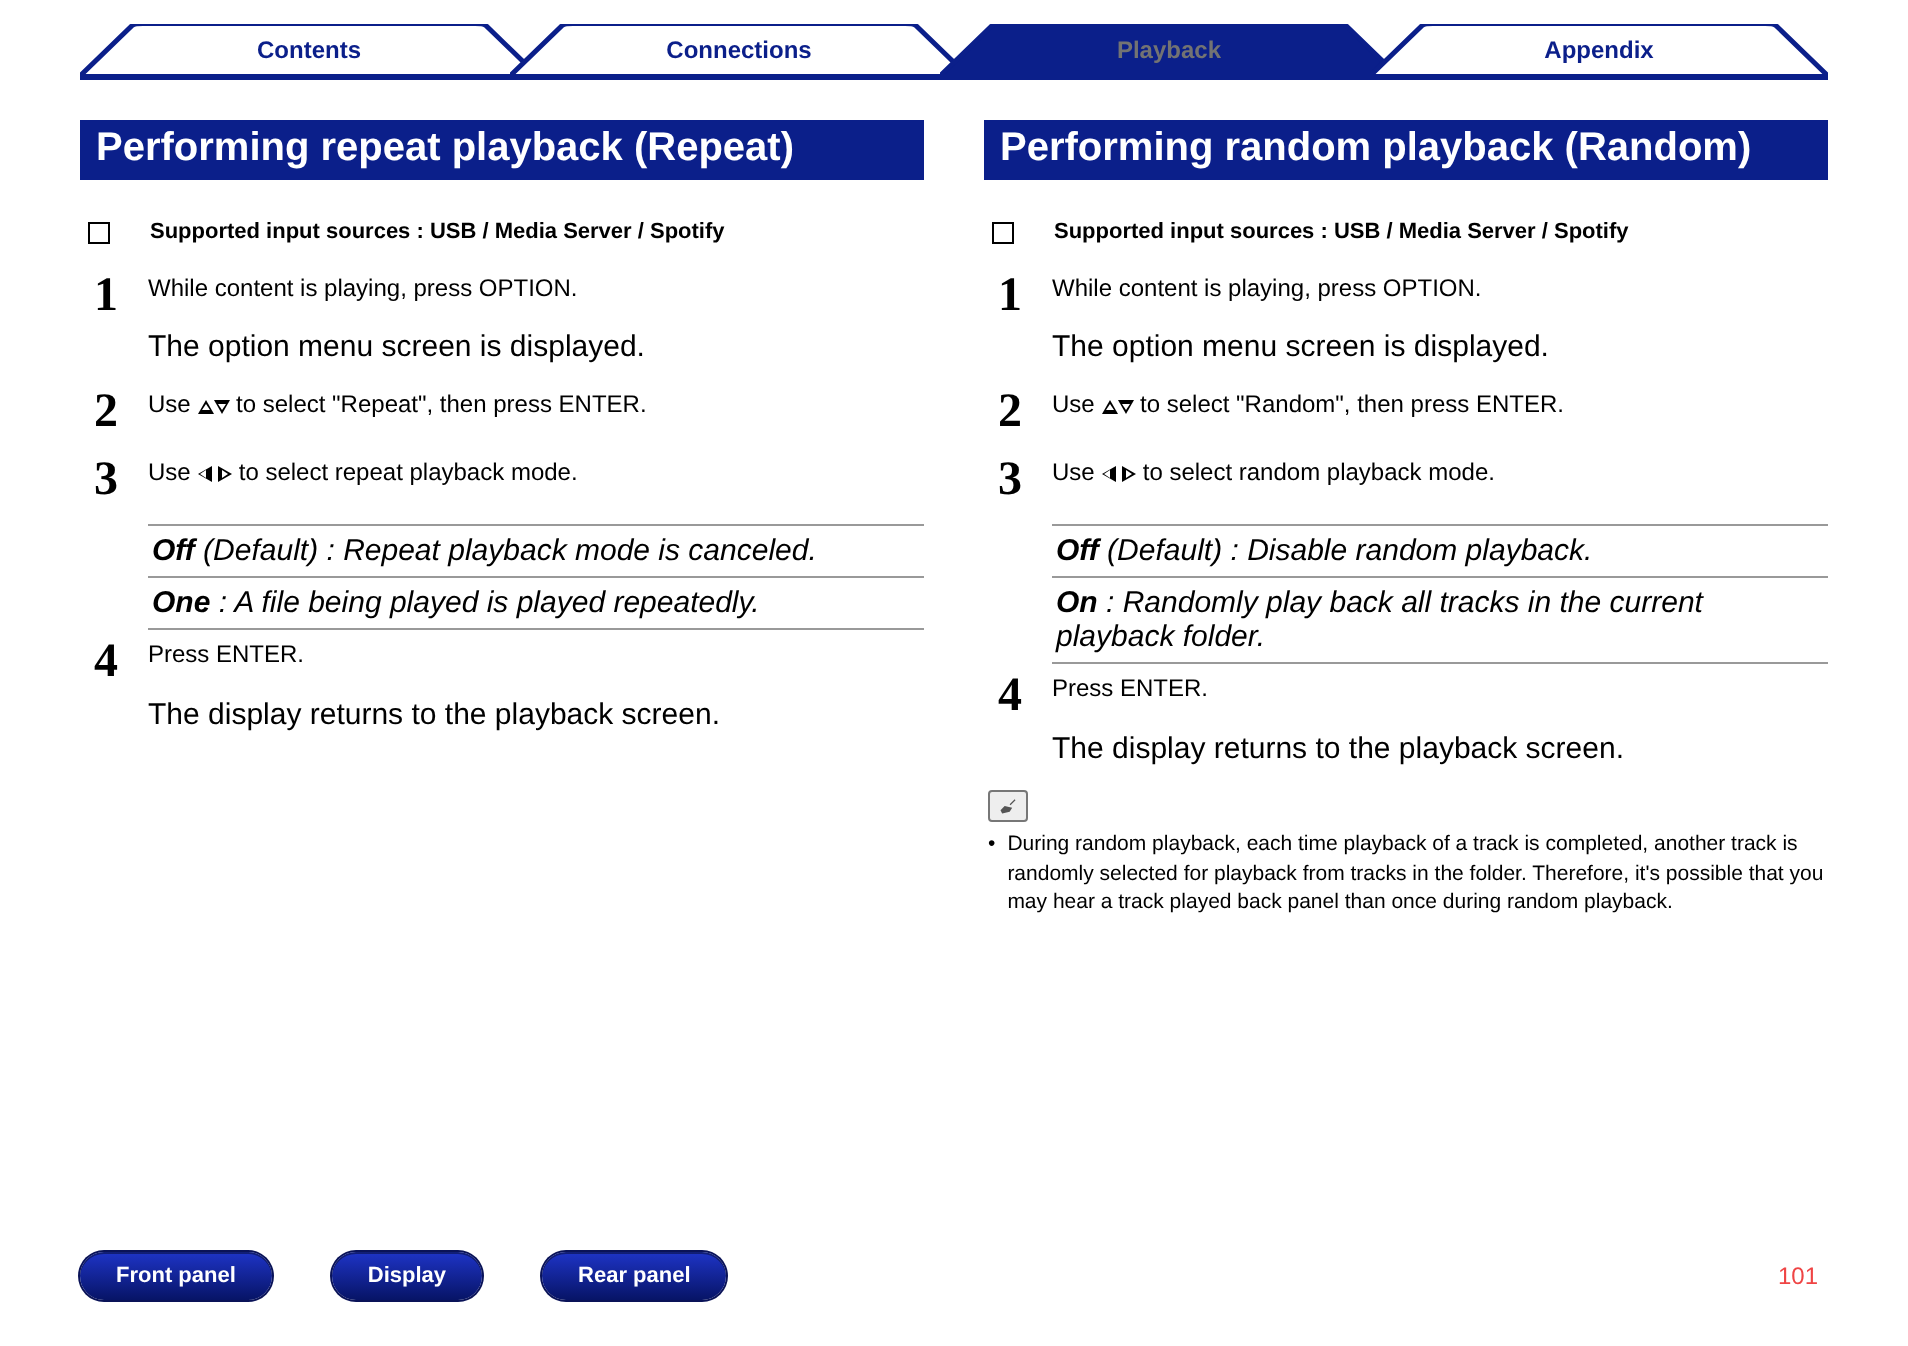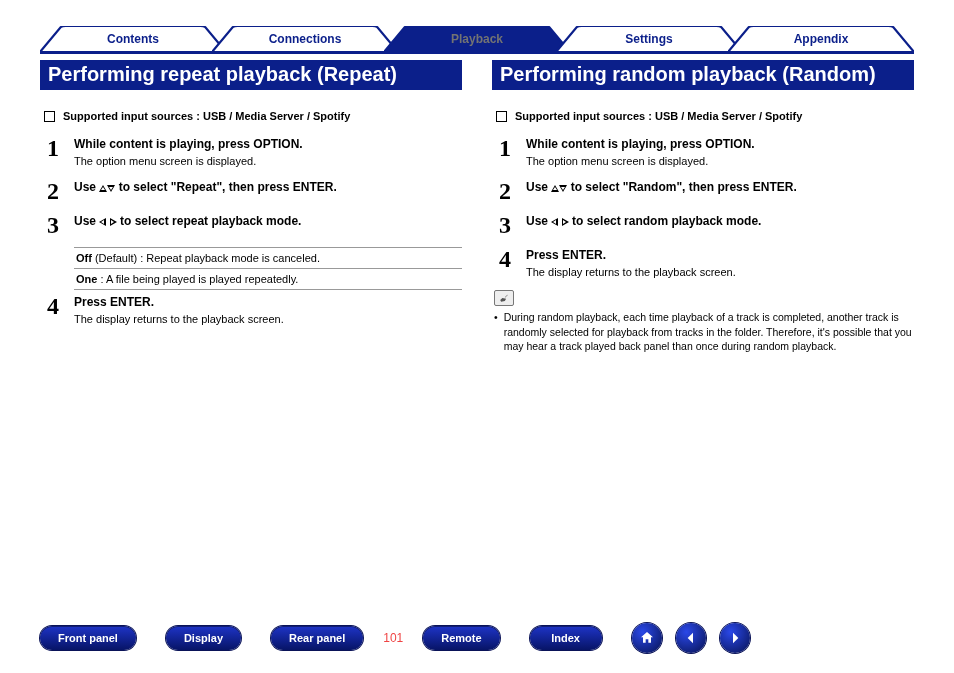--- a/index.html
+++ b/index.html
@@ -21,21 +21,21 @@
   .page{
     position:absolute;inset:0;
     background:#fff;
     font-family:Arial,Helvetica,sans-serif;
     color:#000;
     overflow:hidden;
   }
 
   
   .tabbar{
-    position:absolute;top:22px;left:40px;right:40px;height:30px;
+    position:absolute;top:8px;left:40px;right:40px;height:30px;
     display:flex;align-items:flex-end;
     border-bottom:2px solid var(--blue);
   }
   .tab{
     flex:1;height:26px;position:relative;
     margin-right:-14px;
   }
   .tab:last-child{margin-right:0;text-align:right;}
   .tab .tab-shape{
     position:absolute;inset:0;
@@ -58,39 +58,40 @@
   .heading{
     background:var(--heading-bg);
     color:#fff;
     font-size:20px;font-weight:bold;
     padding:3px 8px 4px 8px;
     margin-bottom:20px;
   }
 
   .supported{
     font-size:11px;font-weight:bold;margin:4px 0 14px 4px;
-    display:flex;align-items:center;gap:8px;
+    display:flex;align-items:center;gap:20px;
   }
   .sup-bullet{display:inline-block;width:9px;height:9px;border:1px solid #000;}
 
   .step{
     display:flex;gap:10px;margin:0 0 10px 2px;
   }
   .step .num{
     font-family:"Times New Roman",Times,serif;
     font-size:24px;font-weight:bold;line-height:1;
     width:22px;text-align:center;
   }
   .step .body{flex:1;font-size:12px;line-height:1.35;}
-  .step .title{font-weight:bold;font-size:12px;}
-  .step .sub{font-size:11px;margin-top:2px;}
+  .step .title{font-weight:normal;font-size:12px;}
+  .step .sub{font-size:15px;margin-top:12px;}
 
   .opt-table{
-    margin:4px 0 4px 34px;font-size:11px;
+    margin:4px 0 4px 34px;font-size:15px;
     border-top:1px solid #999;
+    font-style:italic;
   }
   .opt-row{
     border-bottom:1px solid #999;padding:4px 2px;
   }
   .opt-row .k{font-weight:bold;}
 
   .note-box{
     margin:6px 0 0 2px;font-size:10.5px;line-height:1.4;
   }
   .note-icon{
@@ -108,21 +109,21 @@
   .outline-down{width:0;height:0;border-left:4px solid transparent;border-right:4px solid transparent;border-top:7px solid #000;position:relative;}
   .outline-down::after{content:"";position:absolute;left:-2.2px;top:-5.3px;border-left:2.2px solid transparent;border-right:2.2px solid transparent;border-top:3.8px solid #fff;}
   .outline-left{width:0;height:0;border-top:4px solid transparent;border-bottom:4px solid transparent;border-right:7px solid #000;position:relative;}
   .outline-left::after{content:"";position:absolute;left:1.5px;top:-2.2px;border-top:2.2px solid transparent;border-bottom:2.2px solid transparent;border-right:3.8px solid #fff;}
   .outline-right{width:0;height:0;border-top:4px solid transparent;border-bottom:4px solid transparent;border-left:7px solid #000;position:relative;}
   .outline-right::after{content:"";position:absolute;left:-5.3px;top:-2.2px;border-top:2.2px solid transparent;border-bottom:2.2px solid transparent;border-left:3.8px solid #fff;}
 
   
   .footer{
     position:absolute;left:40px;right:40px;bottom:18px;height:34px;
-    display:flex;align-items:center;justify-content:flex-start;gap:15px;
+    display:flex;align-items:center;justify-content:space-between;gap:15px;
   }
   .footer-left,.footer-right{display:flex;align-items:center;gap:30px;}
   .pill{
     background:linear-gradient(#1e34c7,#071466);
     color:#fff;font-size:11px;font-weight:bold;
     padding:6px 18px;border-radius:14px;border:none;
     min-width:72px;text-align:center;
     box-shadow:0 1px 0 rgba(0,0,0,.4) inset,0 0 0 1px #0a1358;
   }
   .pagenum{font-size:12px;color:#ef4444;min-width:30px;text-align:center;}
@@ -165,28 +166,20 @@
             </svg>
           </div>
           <div class="tab-label">Playback</div>
         </div>
         <div class="tab">
           <div class="tab-shape">
             <svg viewBox="0 0 160 26" preserveAspectRatio="none">
               <path d="M14,26 L0,26 L18,1 Q19,0 22,0 L138,0 Q141,0 142,1 L160,26 Z" fill="#ffffff" stroke="#0b1f8a" stroke-width="2"></path>
             </svg>
           </div>
-          <div class="tab-label">Settings</div>
-        </div>
-        <div class="tab">
-          <div class="tab-shape">
-            <svg viewBox="0 0 160 26" preserveAspectRatio="none">
-              <path d="M14,26 L0,26 L18,1 Q19,0 22,0 L138,0 Q141,0 142,1 L160,26 Z" fill="#ffffff" stroke="#0b1f8a" stroke-width="2"></path>
-            </svg>
-          </div>
           <div class="tab-label">Appendix</div>
         </div>
       </div>
 
   <div class="cols">
     <div class="col" id="col-left">
           <div class="heading">Performing repeat playback (Repeat)</div>
           <div class="supported">
             <span class="sup-bullet"></span>
             <span>Supported input sources : USB / Media Server / Spotify</span>
@@ -239,20 +232,24 @@
             <div class="num">2</div>
             <div class="body">
               <div class="title">Use <span class="tri outline-up"></span><span class="tri outline-down"></span> to select "Random", then press ENTER.</div>
             </div>
           </div>
           <div class="step">
             <div class="num">3</div>
             <div class="body">
               <div class="title">Use <span class="tri outline-left"></span> <span class="tri outline-right"></span> to select random playback mode.</div>
             </div>
+          </div>
+          <div class="opt-table">
+            <div class="opt-row"><span class="k">Off</span><span> (Default) : Disable random playback.</span></div>
+            <div class="opt-row"><span class="k">On</span><span> : Randomly play back all tracks in the current playback folder.</span></div>
           </div>
           <div class="step">
             <div class="num">4</div>
             <div class="body">
               <div class="title">Press ENTER.</div>
               <div class="sub">The display returns to the playback screen.</div>
             </div>
           </div>
           <div class="note-box"><div class="note-icon">
               <svg viewBox="0 0 24 24">
@@ -265,39 +262,16 @@
         </div>
   </div>
 
   <div class="footer">
     <div class="footer-left" id="footer-left">
           <button class="pill">Front panel</button>
           <button class="pill">Display</button>
           <button class="pill">Rear panel</button>
         </div>
     <div class="pagenum">101</div>
-    <div class="footer-right">
-      <div id="footer-right-pills" style="display:flex;gap:30px;">
-            <button class="pill">Remote</button>
-            <button class="pill">Index</button>
-          </div>
-      <div class="footer-icons">
-        <span class="circ">
-          <svg viewBox="0 0 24 24">
-                <path d="M12 3l9 8h-3v8h-4v-5h-4v5H6v-8H3z"></path>
-              </svg>
-        </span>
-        <span class="circ">
-          <svg viewBox="0 0 24 24">
-                <path d="M15 4l-8 8 8 8z"></path>
-              </svg>
-        </span>
-        <span class="circ">
-          <svg viewBox="0 0 24 24">
-                <path d="M9 4l8 8-8 8z"></path>
-              </svg>
-        </span>
-      </div>
-    </div>
   </div>
 
 </div>
 </div>
 
 </body></html>

